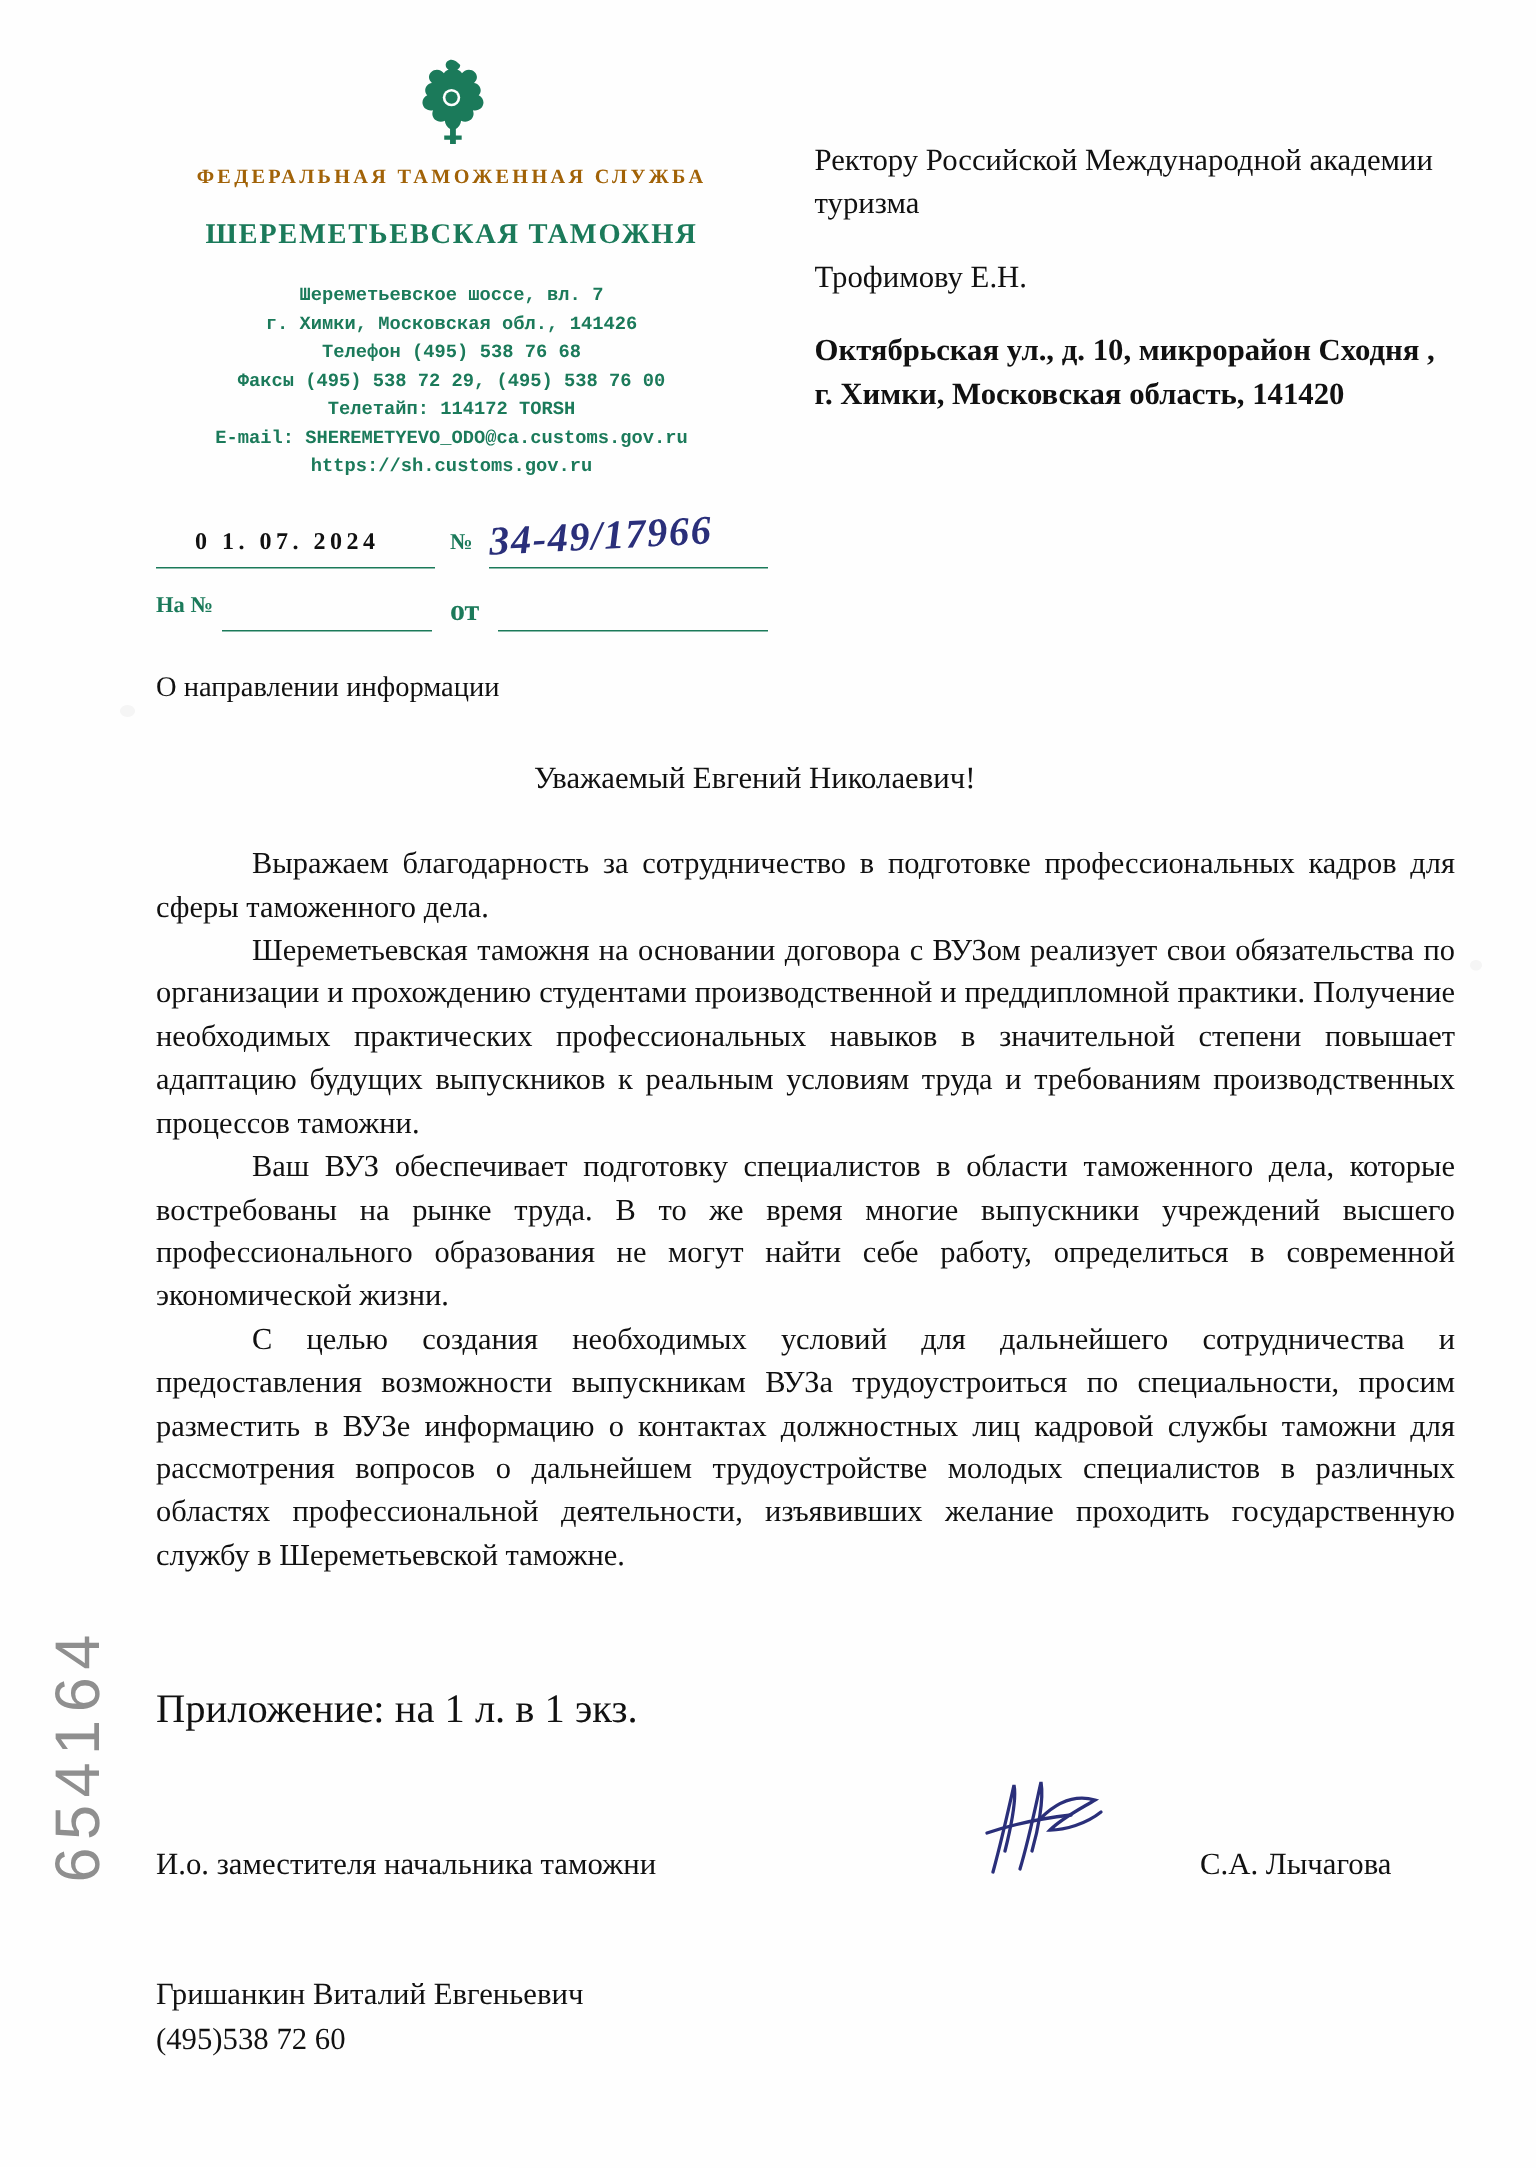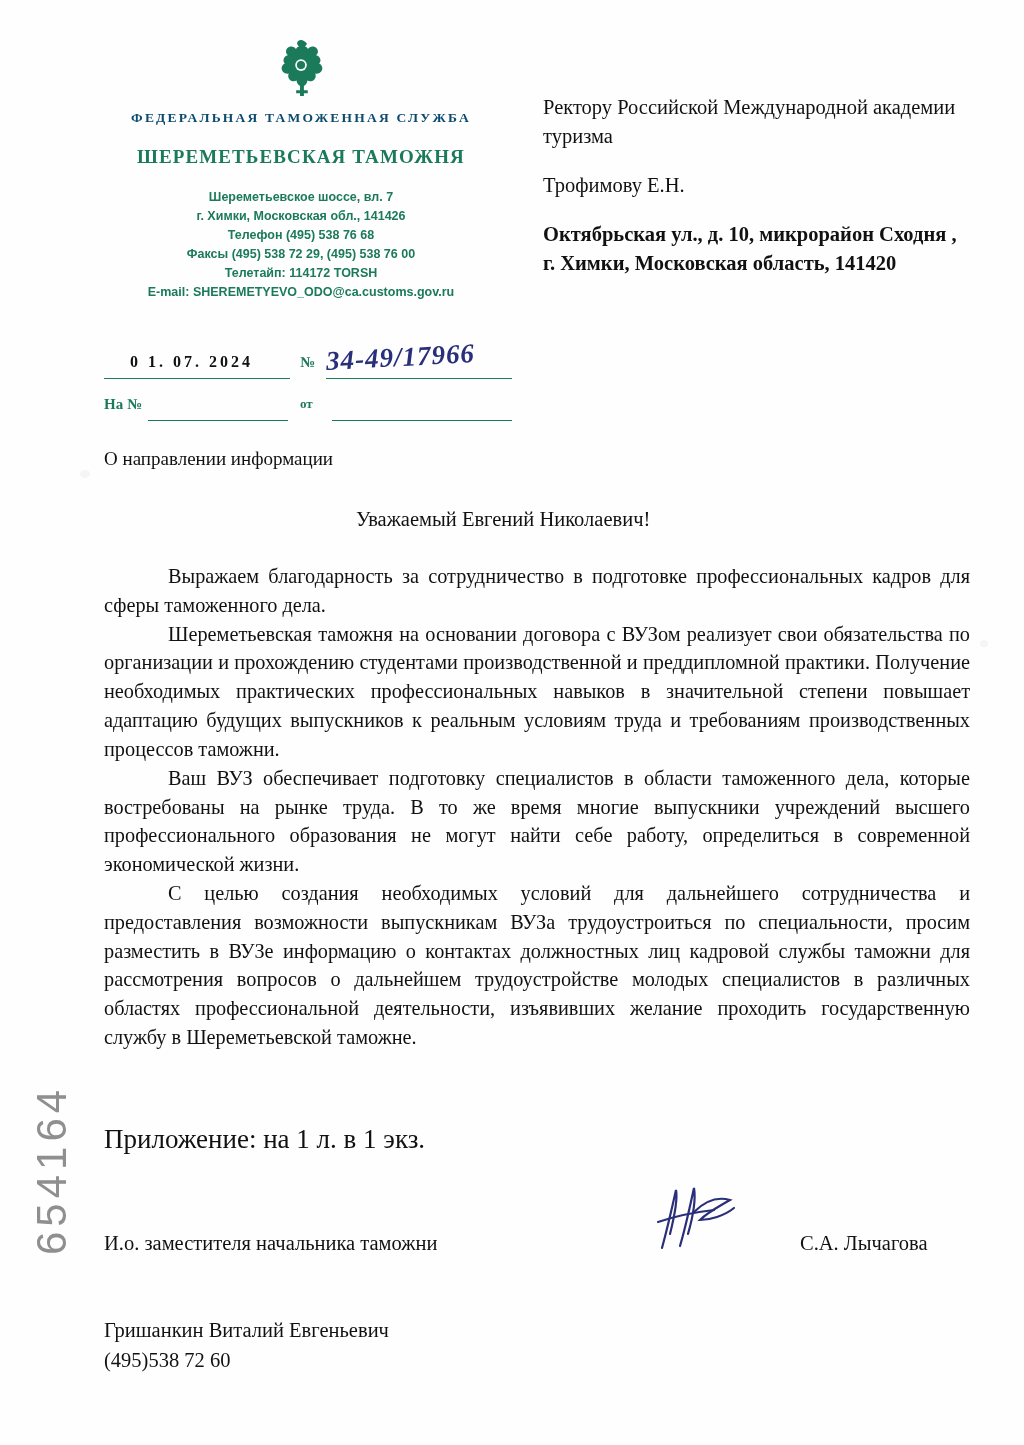--- a/index.html
+++ b/index.html
@@ -35,33 +35,33 @@
     height: 62px;
     margin: 0 auto 10px auto;
     display: block;
   }
   .lh-org {
     font-family: "Liberation Serif", serif;
     font-weight: bold;
     font-size: 13.5px;
     letter-spacing: 2.2px;
     line-height: 1.45;
-    color: #0c4a6e;
+    color: #a16207;
     margin-bottom: 18px;
   }
   .lh-customs {
     font-family: "Liberation Serif", serif;
     font-weight: bold;
     font-size: 19px;
     letter-spacing: 1.1px;
     color: #1b7a5a;
     margin-bottom: 20px;
   }
   .lh-contacts {
-    font-family: Liberation Sans, sans-serif;
+    font-family: Liberation Mono, monospace;
     font-weight: bold;
     font-size: 12.5px;
     line-height: 1.52;
     color: #1b7a5a;
   }
 
   
   .refblock {
     position: absolute;
     left: 104px;
@@ -114,21 +114,21 @@
     position: absolute;
     left: 0;
     top: 44px;
     font-size: 15px;
     font-weight: bold;
   }
   .ot-label {
     position: absolute;
     left: 196px;
     top: 44px;
-    font-size: 13px;
+    font-size: 20px;
     font-weight: bold;
   }
 
   
   .addressee {
     position: absolute;
     left: 543px;
     top: 93px;
     width: 420px;
     font-size: 20.5px;
@@ -255,20 +255,21 @@
     </svg>
     <div class="lh-org">ФЕДЕРАЛЬНАЯ ТАМОЖЕННАЯ СЛУЖБА</div>
     <div class="lh-customs">ШЕРЕМЕТЬЕВСКАЯ ТАМОЖНЯ</div>
     <div class="lh-contacts">
       <div>Шереметьевское шоссе, вл. 7</div>
       <div>г. Химки, Московская обл., 141426</div>
       <div>Телефон (495) 538 76 68</div>
       <div>Факсы (495) 538 72 29, (495) 538 76 00</div>
       <div>Телетайп: 114172 TORSH</div>
       <div>E-mail: SHEREMETYEVO_ODO@ca.customs.gov.ru</div>
+      <div>https://sh.customs.gov.ru</div>
     </div>
   </div>
 
   <div class="refblock">
     <div class="ref-row">
       <div class="ref-line" style="left:0; top:26px; width:186px;"></div>
       <div class="date-val">0 1. 07. 2024</div>
       <div class="num-sign">№</div>
       <div class="ref-line" style="left:222px; top:26px; width:186px;"></div>
       <div class="num-val hand">34-49/17966</div>

